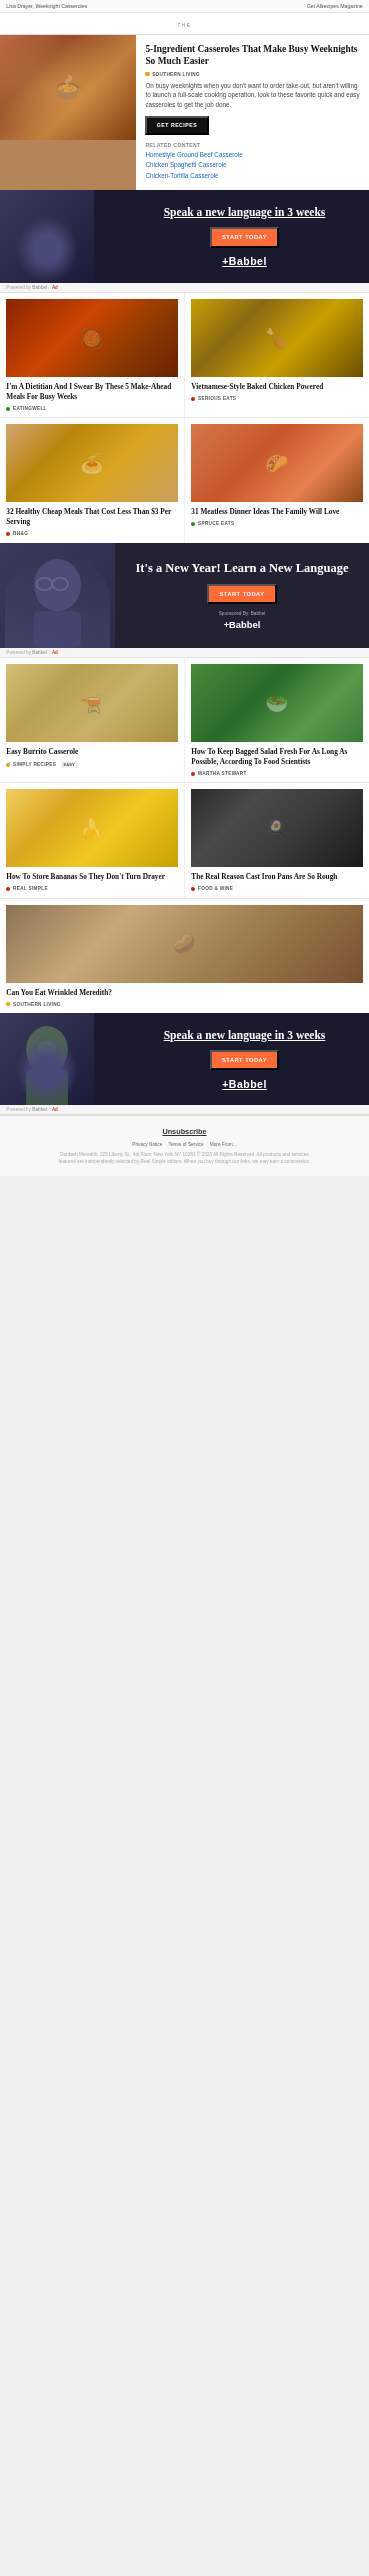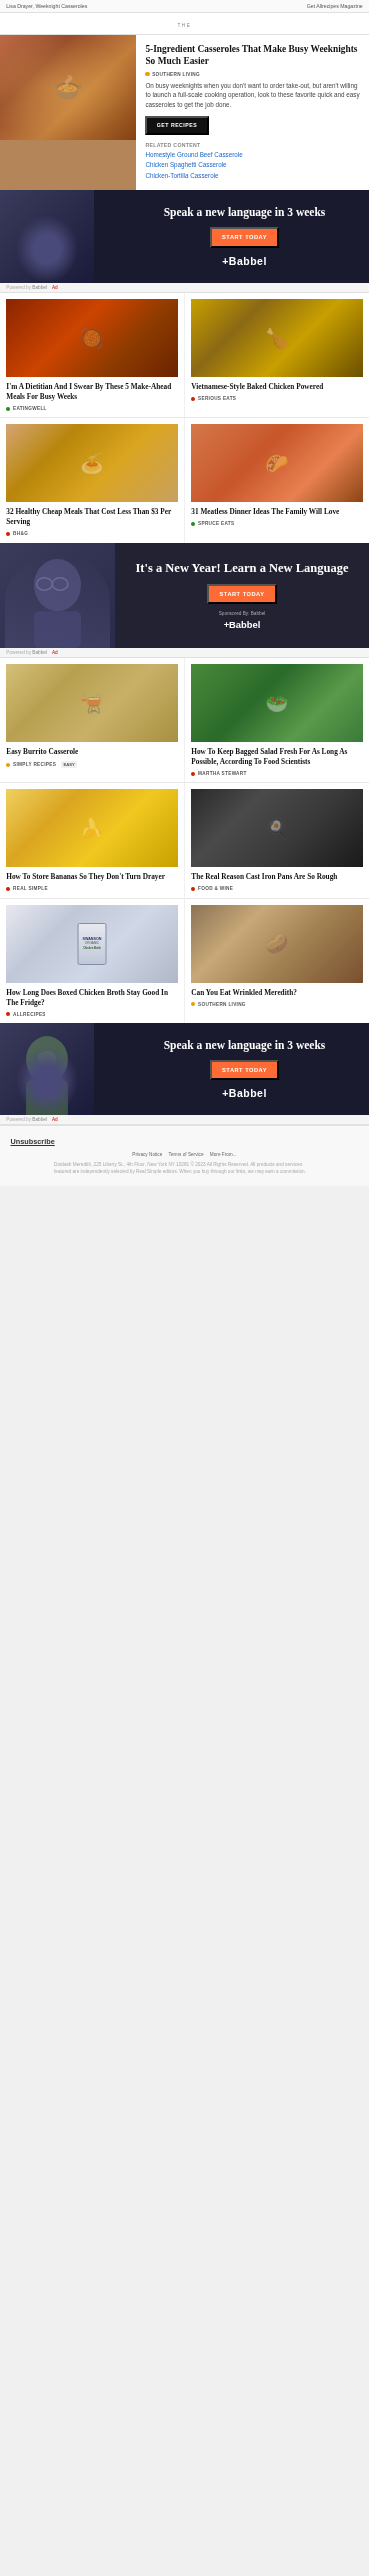--- a/index.html
+++ b/index.html
@@ -166,20 +166,21 @@
     .ad-person-silhouette::after {
       content: '';
       position: absolute;
       bottom: 0; left: 50%; transform: translateX(-50%);
       width: 63px; height: 68px;
       background: radial-gradient(ellipse, #4a4a7a 30%, transparent 70%);
       border-radius: 50%;
     }
     .ad-content {
       margin-left: 120px;
+      text-decoration: underline;
     }
     .ad-banner h3 {
       font-size: 11.5px;
       font-weight: 900;
       line-height: 1.2;
       margin-bottom: 7.3px;
       font-family: Georgia, serif;
     }
     .ad-start-btn {
       display: inline-block;
@@ -325,21 +326,21 @@
       font-size: 9.4px;
       font-weight: 900;
       color: #fff;
       margin-top: 3.1px;
     }
 
     
     .footer {
       background: #f8f8f8;
       padding: 10.5px;
-      text-align: left;
+      text-align: center;
       font-size: 4.7px;
       color: #888;
       border-top: 0.5px solid #e0e0e0;
     }
     .footer .unsubscribe {
       font-size: 7.3px;
       font-weight: 700;
       color: #333;
       text-decoration: underline;
       display: block;
@@ -574,36 +575,20 @@
         <span class="source-name">FOOD &amp; WINE</span>
       </div>
     </div>
   </div>
 
   <div class="section-divider"></div>
 
   <div class="two-col">
     <div class="card">
       <div class="card-img img-overlay">
-        <div class="card-img-inner bg-broth food-visual" style="position:relative;">
-
-          <div style="position:absolute;left:50%;top:50%;transform:translate(-50%,-50%);width:29px;height:42px;background:linear-gradient(180deg,#e8e8f0,#c0c8d8);border:1px solid #8090a8;border-radius:2.1px;display:flex;flex-direction:column;align-items:center;justify-content:center;padding:2.1px;">
-            <div style="font-size:3.7px;font-weight:900;color:#1a3a6a;text-align:center;line-height:1.1;">SWANSON<br><span style="font-size:3.1px;font-weight:400;color:#555;">ORGANIC</span></div>
-            <div style="font-size:2.6px;color:#2a5a2a;font-weight:700;margin-top:1px;">Chicken Broth</div>
-          </div>
-        </div>
-      </div>
-      <h3>How Long Does Boxed Chicken Broth Stay Good In The Fridge?</h3>
-      <div class="source-tag">
-        <div class="source-dot red"></div>
-        <span class="source-name">ALLRECIPES</span>
-      </div>
-    </div>
-    <div class="card">
-      <div class="card-img img-overlay">
         <div class="card-img-inner bg-potatoes food-visual">
           <div class="food-decoration" style="font-size:19px;">🥔</div>
         </div>
       </div>
       <h3>Can You Eat Wrinkled Meredith?</h3>
       <div class="source-tag">
         <div class="source-dot orange"></div>
         <span class="source-name">SOUTHERN LIVING</span>
       </div>
     </div>

